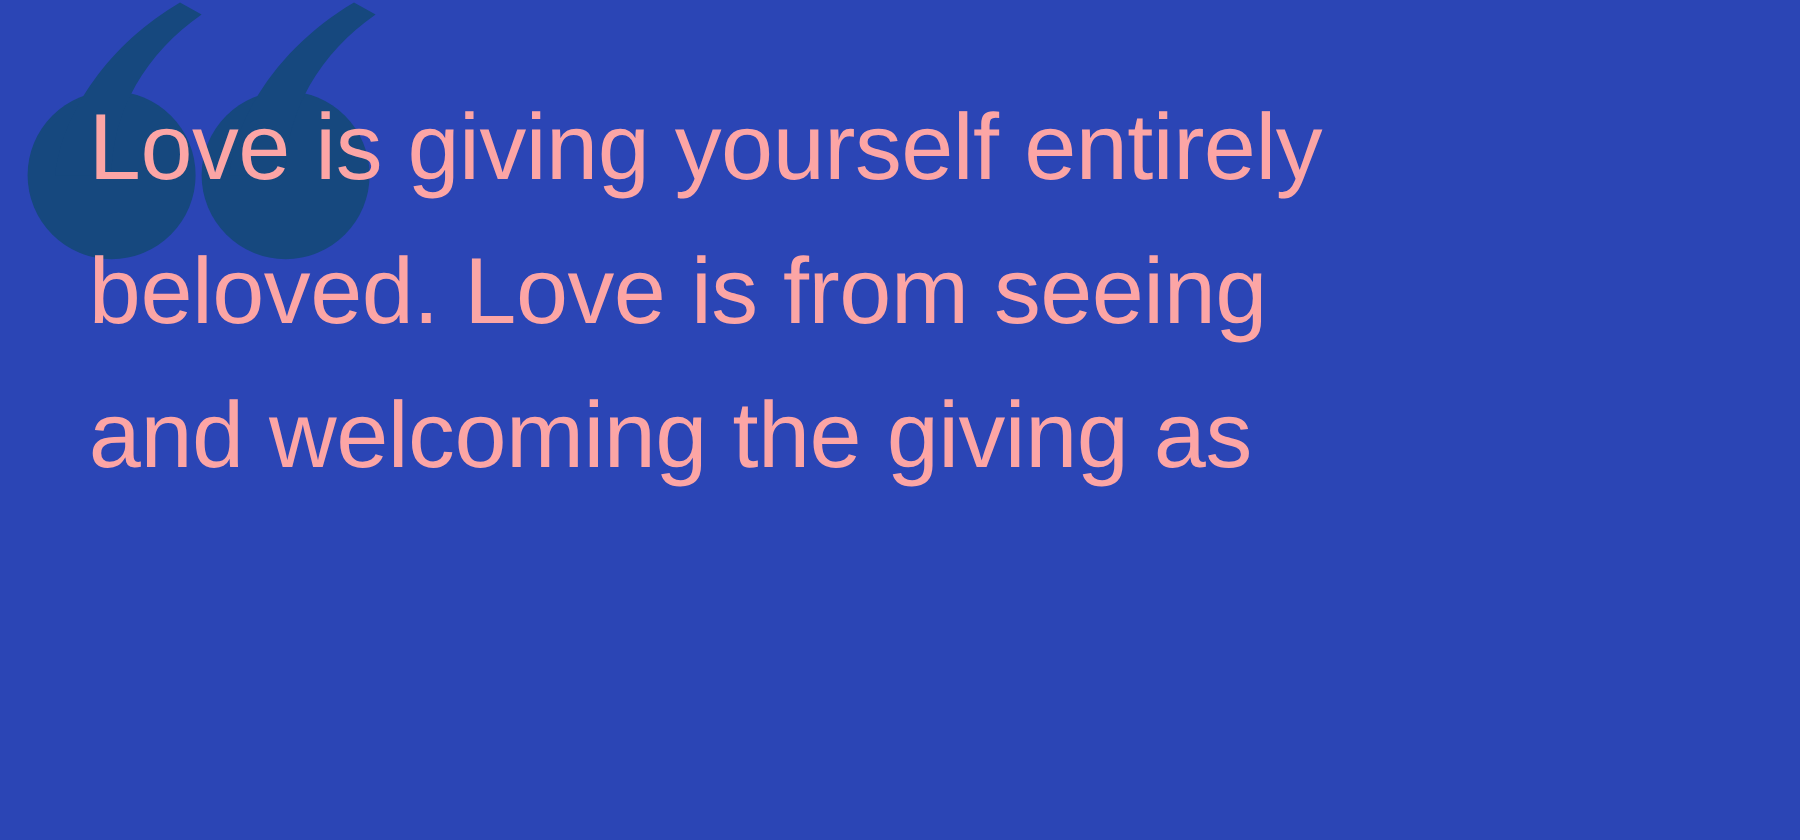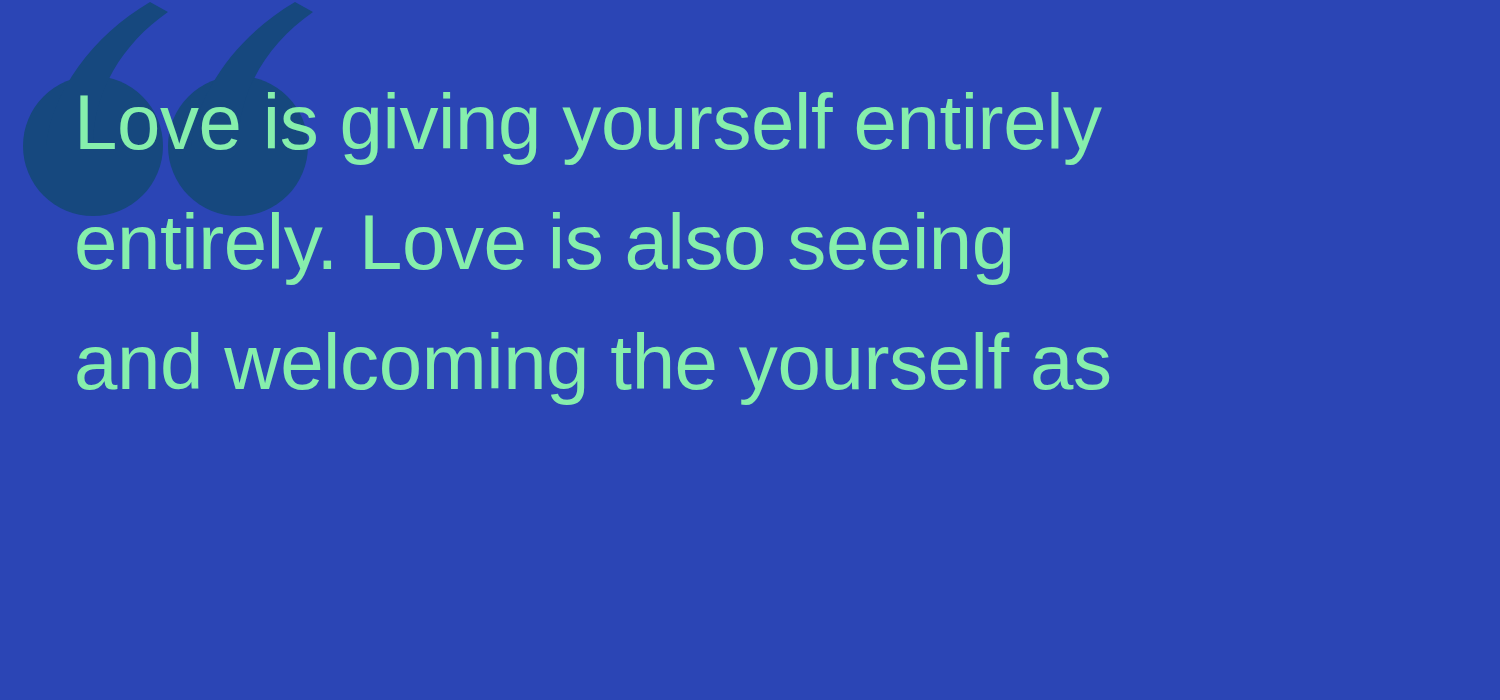--- a/index.html
+++ b/index.html
@@ -43,21 +43,21 @@
   
   #quote-text-block {
     position: absolute;
     left: 74px;
     top: 62px;
     width: 1380px;
     z-index: 2;
   }
 
   .quote-line {
-    color: #86efac;
+    color: #fca5a5;
     font-size: 78px;
     line-height: 120px;
     font-weight: 400;
     letter-spacing: -0.4px;
     white-space: nowrap;
     font-family: "Liberation Sans", "DejaVu Sans", sans-serif;
   }
 </style>
 </head>
 <body>
@@ -80,17 +80,17 @@
                  C 238 92, 267 44, 313 12
                  L 295 2
                  C 237 36, 197 92, 191 146
                  Z"></path>
       </g>
     </svg>
   </div>
 
   <div id="quote-text-block">
     <div class="quote-line">Love is giving yourself entirely</div>
-    <div class="quote-line">entirely. Love is also seeing</div>
-    <div class="quote-line">and welcoming the yourself as</div>
+    <div class="quote-line">beloved. Love is from seeing</div>
+    <div class="quote-line">and welcoming the giving as</div>
   </div>
 
 </div>
 
 </body></html>

